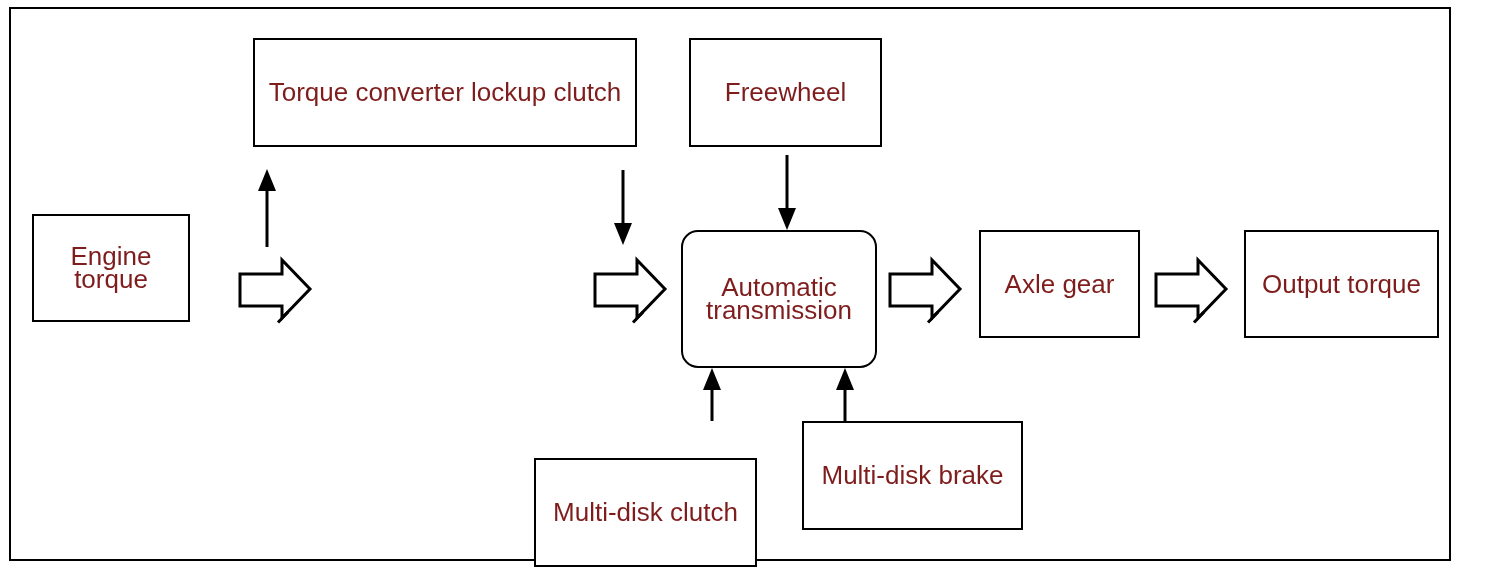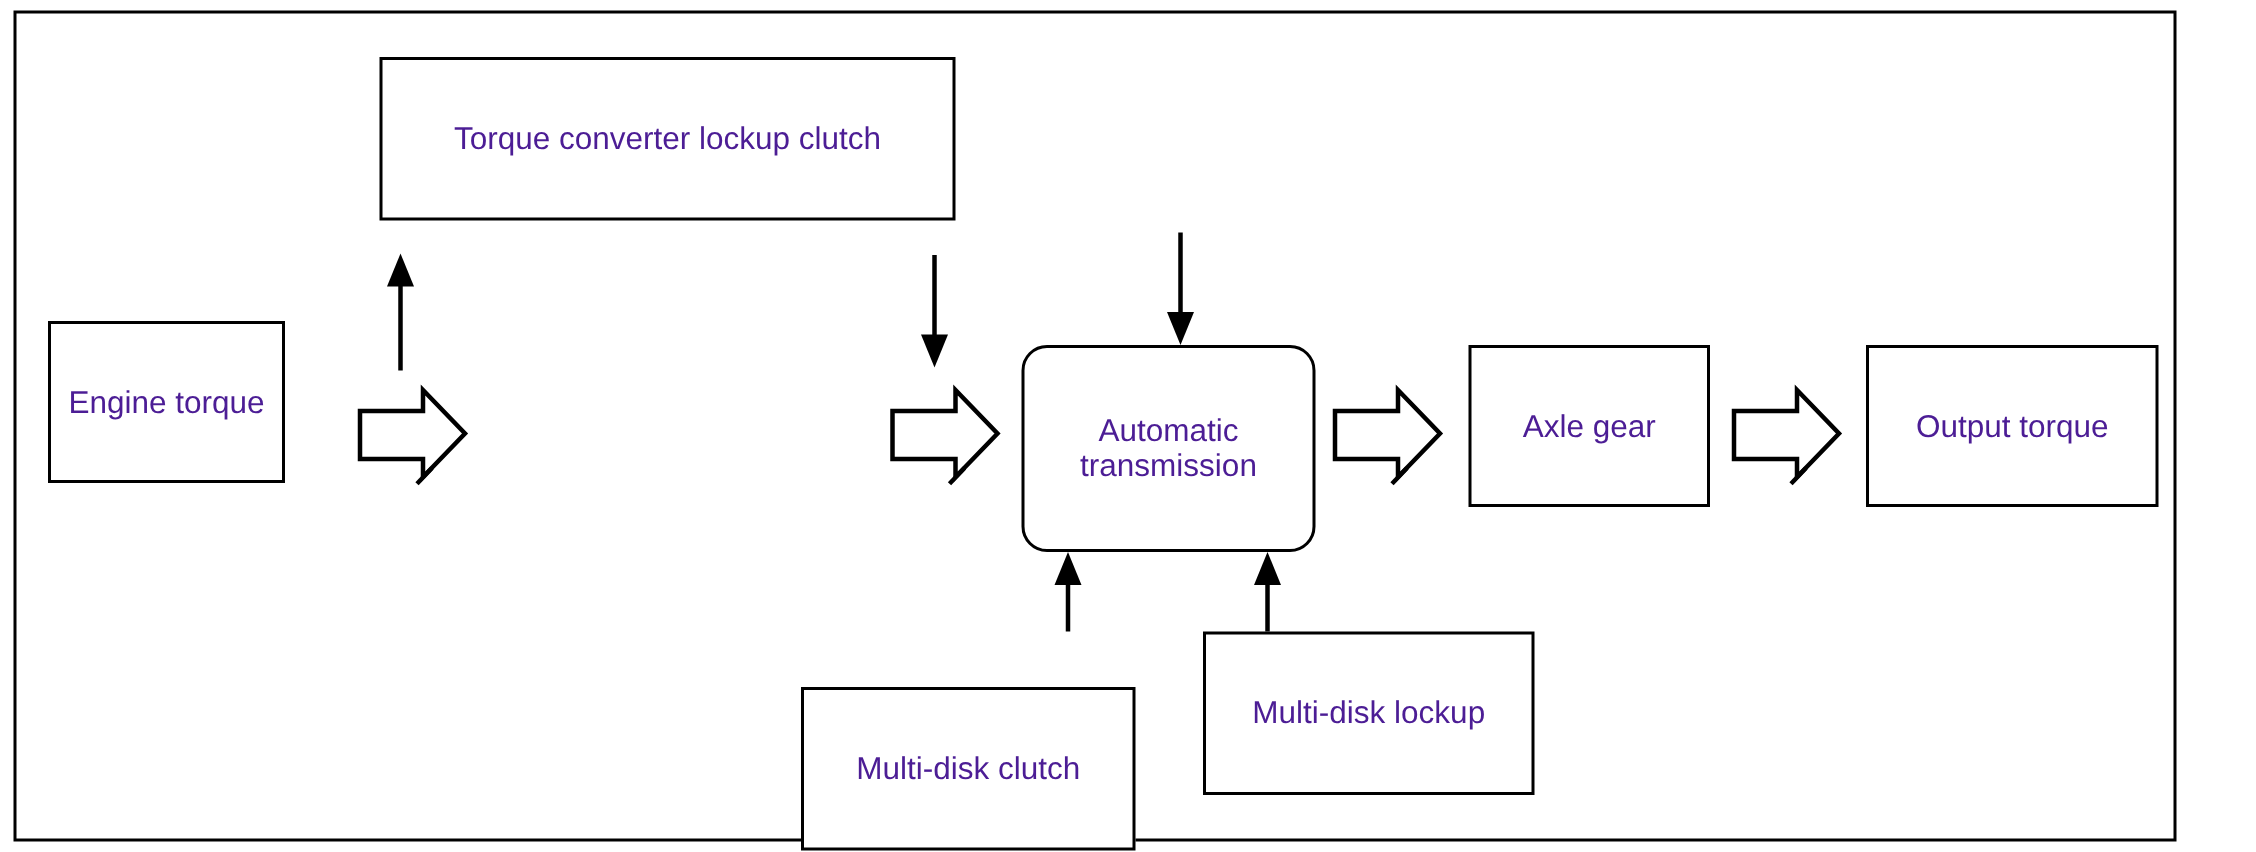--- a/index.html
+++ b/index.html
@@ -24,23 +24,23 @@
   }
   .node {
     position: absolute;
     border: 2px solid #000;
     box-sizing: border-box;
     background: #ffffff;
     display: flex;
     align-items: center;
     justify-content: center;
     text-align: center;
-    font-size: 21px;
+    font-size: 26px;
     line-height: 23px;
-    color: #4c1d95;
+    color: #7f1d1d;
     padding: 0 8px;
   }
   .arrow {
     position: absolute;
   }
   svg { display: block; overflow: visible; }
 
   
   .n-lockup  { left: 253px; top: 38px;  width: 384px; height: 109px; }
   .n-freewheel { left: 689px; top: 38px; width: 193px; height: 109px; }
@@ -68,39 +68,42 @@
 </head>
 <body>
 
 <div id="canvas">
 
   <div class="frame"></div>
 
   <div class="node n-lockup">
     <span>Torque converter lockup clutch</span>
   </div>
+  <div class="node n-freewheel">
+    <span>Freewheel</span>
+  </div>
 
   <div class="node n-engine">
     <span>Engine torque</span>
   </div>
   <div class="node n-at">
     <span>Automatic transmission</span>
   </div>
   <div class="node n-output">
     <span>Output torque</span>
   </div>
   <div class="node n-axle">
     <span>Axle gear</span>
   </div>
 
   <div class="node n-mclutch">
     <span>Multi-disk clutch</span>
   </div>
   <div class="node n-mbrake">
-    <span>Multi-disk lockup</span>
+    <span>Multi-disk brake</span>
   </div>
 
   <div class="arrow a-block1">
     <svg width="74" height="68" viewBox="0 0 74 68">
       <polygon points="2,16 44,16 44,2 72,31 44,60 44,48 2,48" fill="#ffffff" stroke="#000000" stroke-width="3"></polygon>
       <line x1="50" y1="54" x2="40" y2="64.5" stroke="#000000" stroke-width="3"></line>
     </svg>
   </div>
   <div class="arrow a-block2">
     <svg width="74" height="68" viewBox="0 0 74 68">

